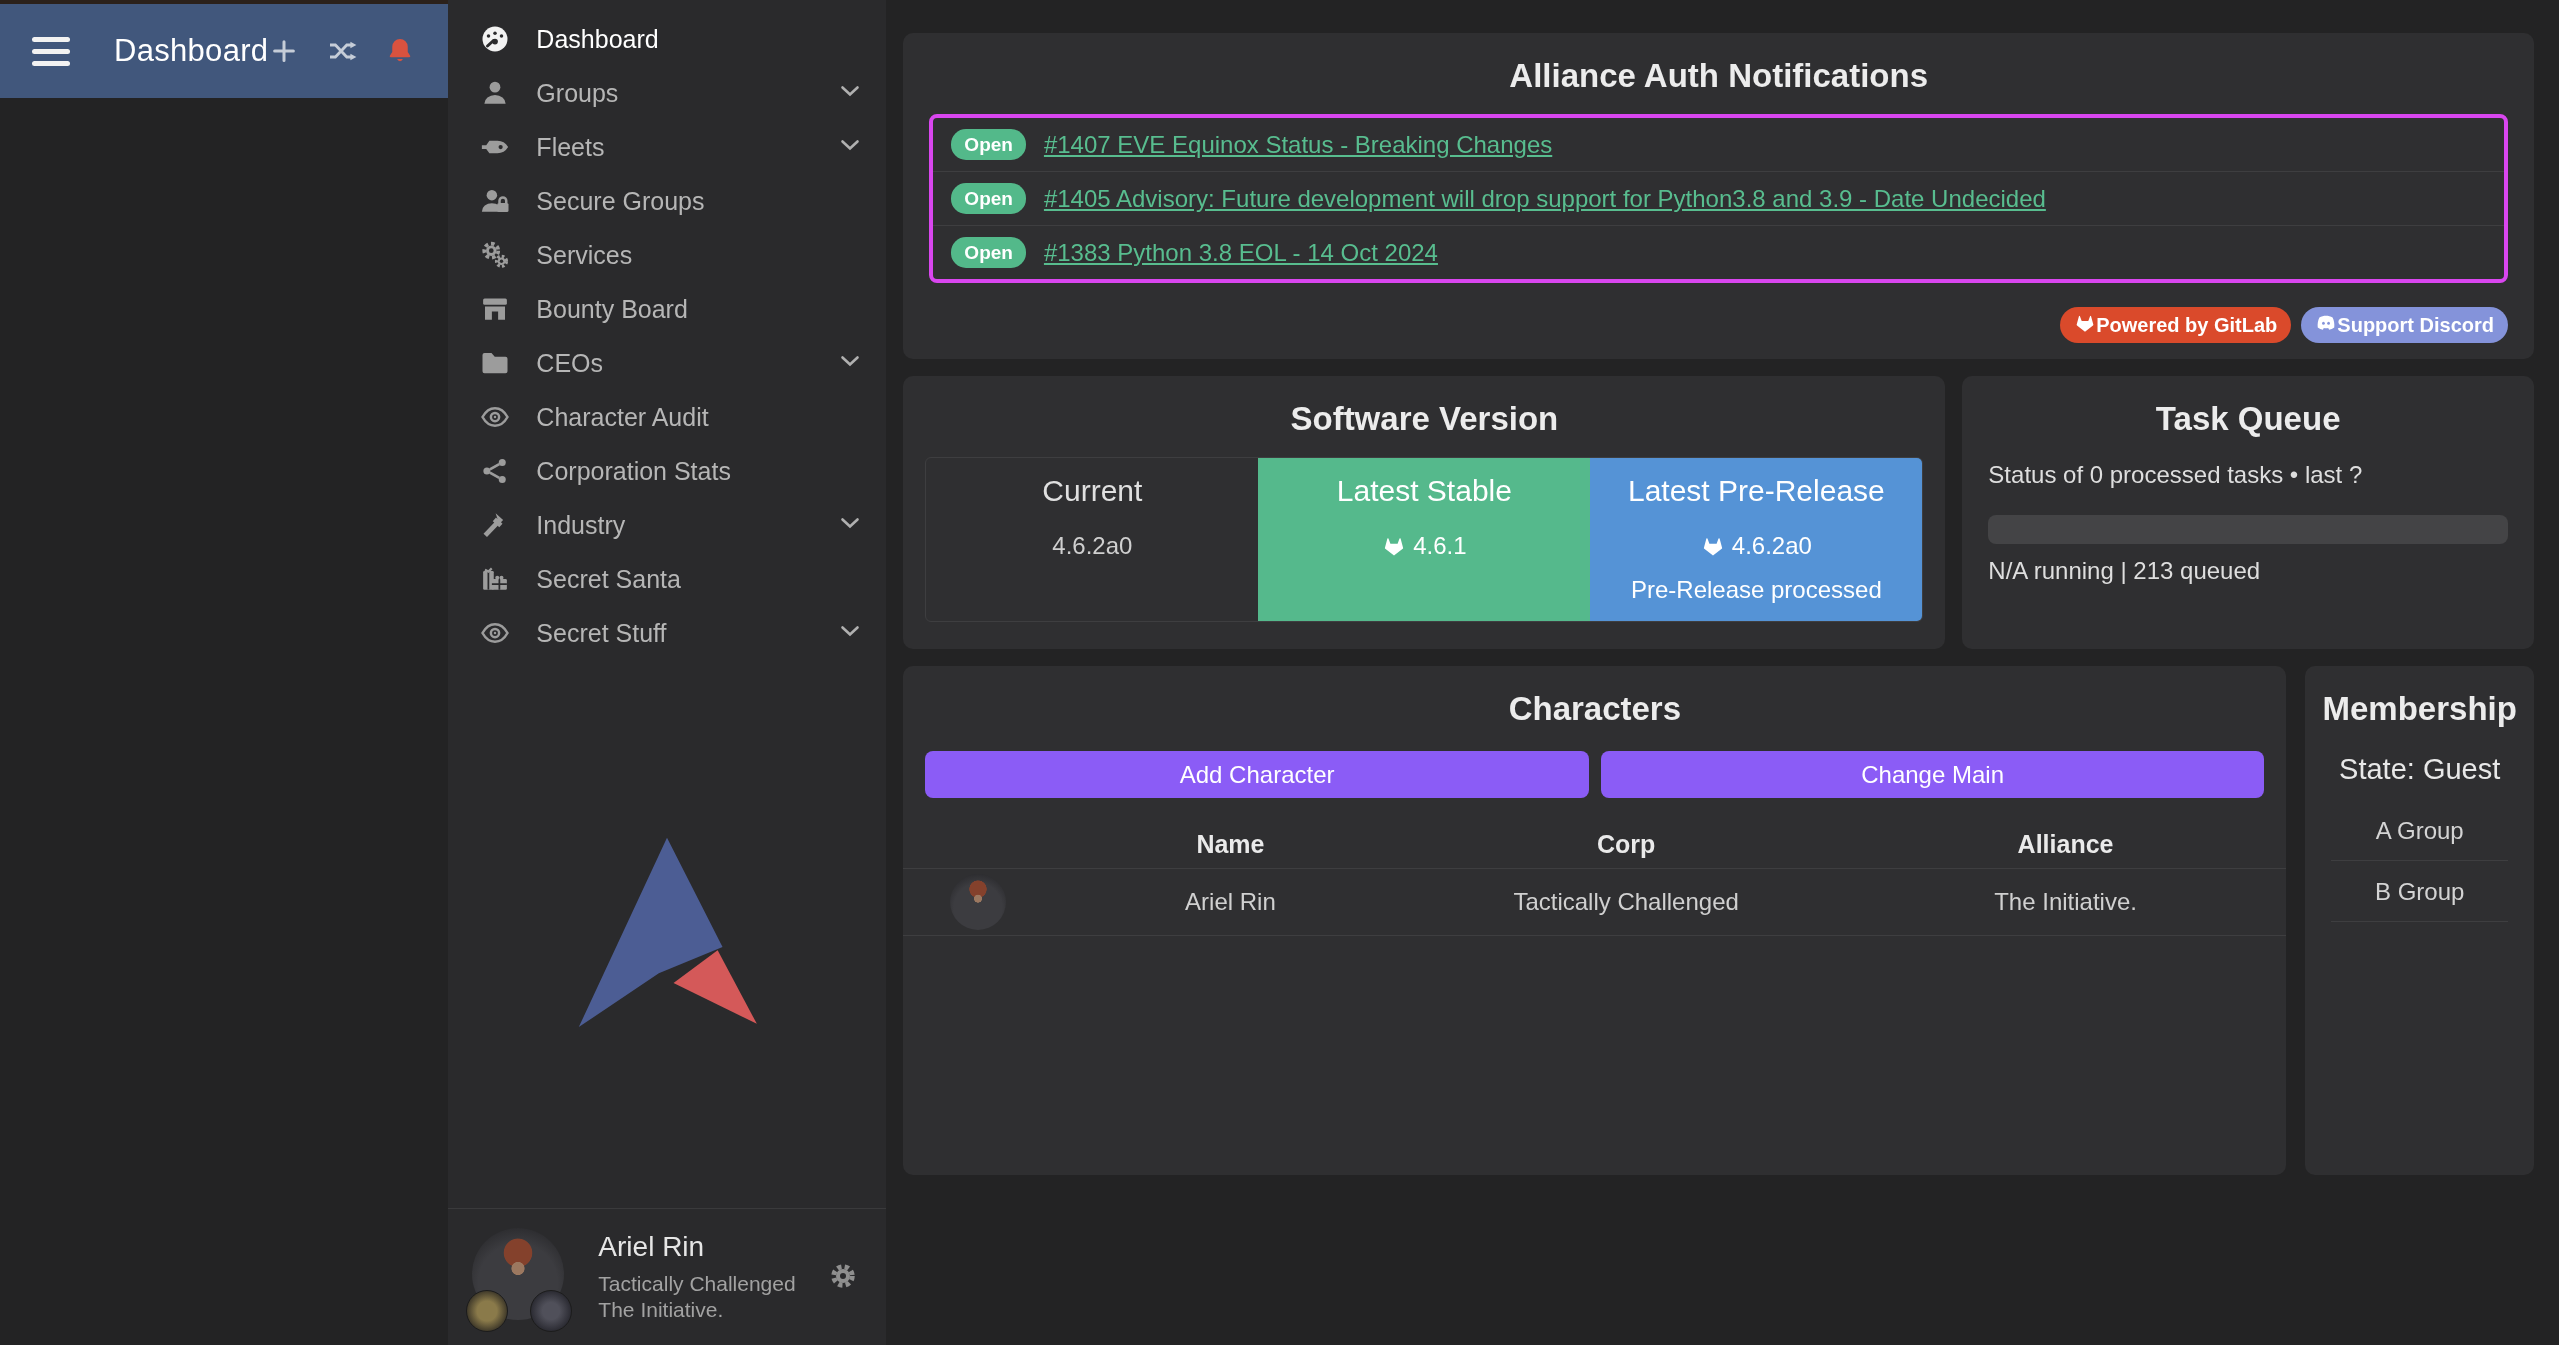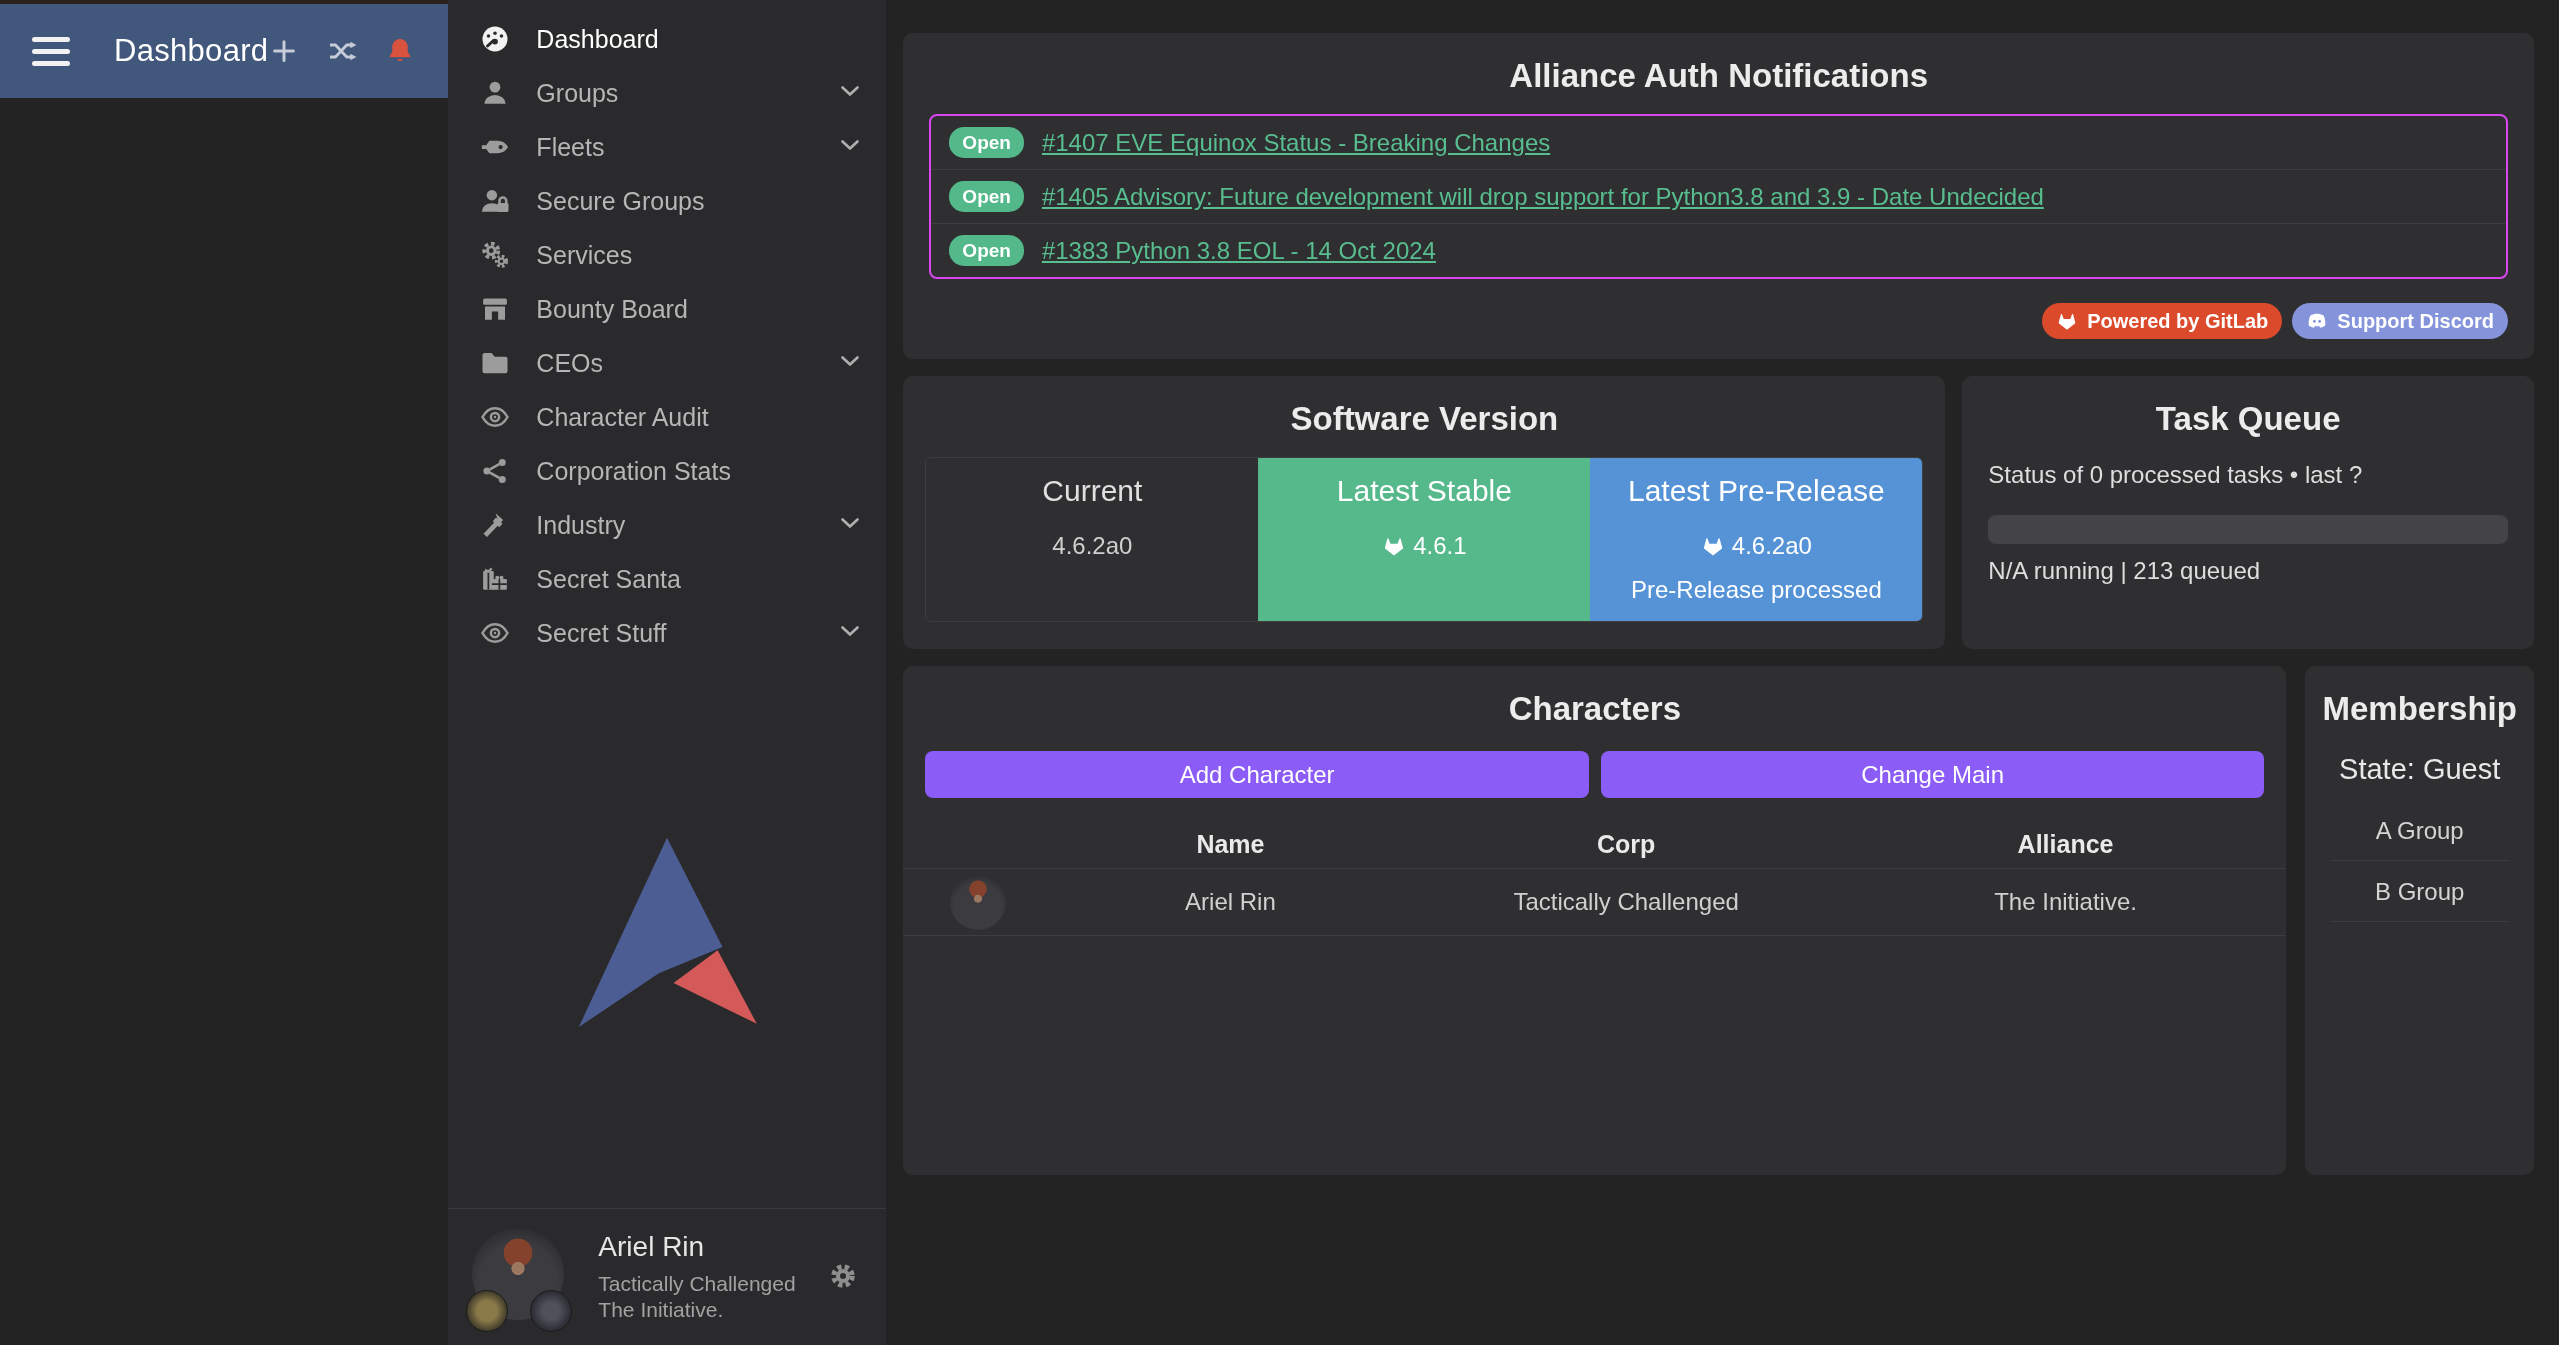--- a/index.html
+++ b/index.html
@@ -61,27 +61,27 @@
   .row2{display:flex;gap:17px;}
   .row2 .panel{height:273px;}
   .panel-software{width:1042px;flex:0 0 1042px;}
   .panel-task{flex:1;}
   .row3{display:flex;gap:19px;}
   .row3 .panel{height:509px;}
   .panel-characters{width:1383px;flex:0 0 1383px;}
   .panel-membership{flex:1;}
 
   
-  .notif-list{margin:22px 26px 0;border:2px solid #d946ef;border-radius:8px;}
+  .notif-list{margin:22px 26px 0;border:4px solid #d946ef;border-radius:8px;}
   .notif-row{display:flex;align-items:center;padding:11px 18px;border-bottom:1px solid #3e3e40;}
   .notif-row:last-child{border-bottom:none;}
   .open-badge{background:#53b98a;color:#fff;font-size:19px;font-weight:700;padding:6px 13px;border-radius:15px;line-height:1;}
   .notif-link{margin-left:18px;font-size:24px;color:#58bd8f;text-decoration:underline;cursor:pointer;}
   .notif-footer{margin:24px 26px 0;display:flex;justify-content:flex-end;gap:10px;}
-  .shield{display:inline-flex;align-items:center;gap:9px;color:#fff;font-size:20px;font-weight:700;
+  .shield{display:inline-flex;color:#fff;font-size:20px;font-weight:700;
           padding:5px 14px;border-radius:18px;cursor:pointer;line-height:1.3;}
   .shield svg{width:22px;height:22px;}
   .shield.gitlab{background:#da4a2b;}
   .shield.discord{background:#8493da;}
 
   
   .sv-table{margin:22px 22px 0;height:163px;display:flex;border:1px solid #3e3e40;border-radius:6px;overflow:hidden;}
   .sv-cell{flex:1;text-align:center;padding-top:16px;box-sizing:border-box;}
   .sv-cell.green{background:#55b98c;color:#fff;}
   .sv-cell.blue{background:#5593d6;color:#fff;}

